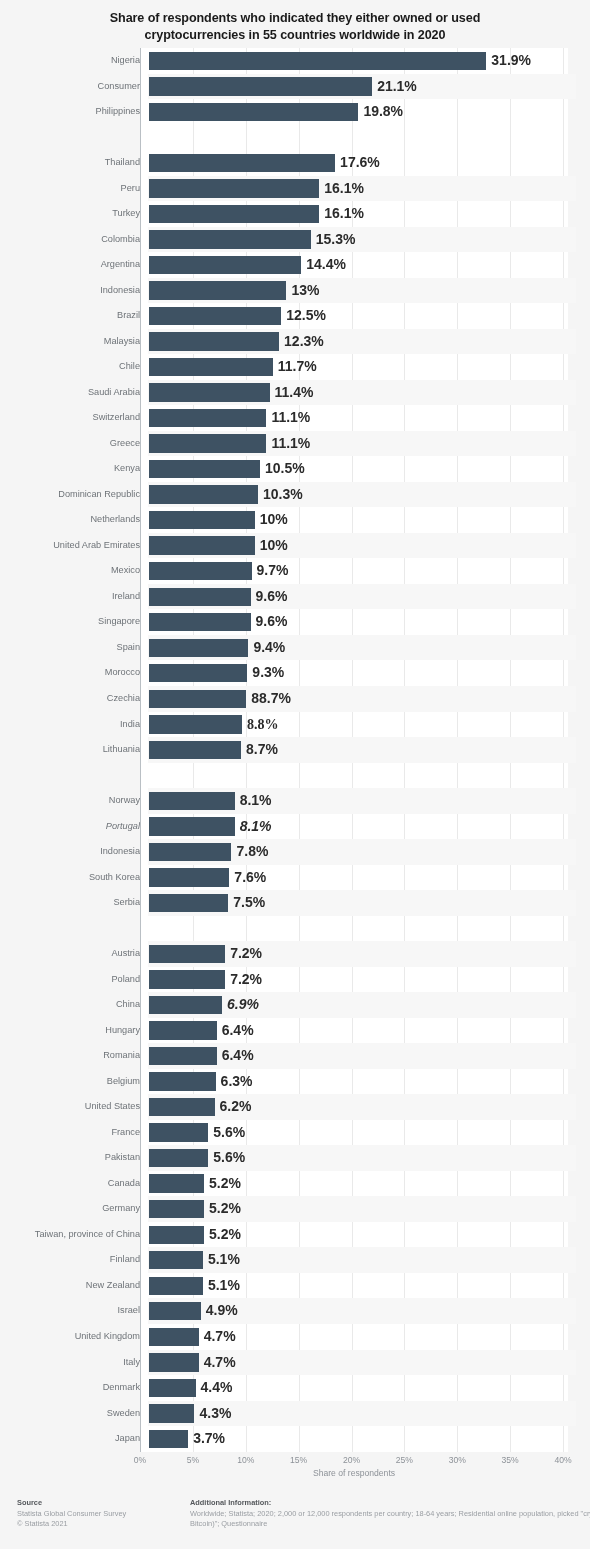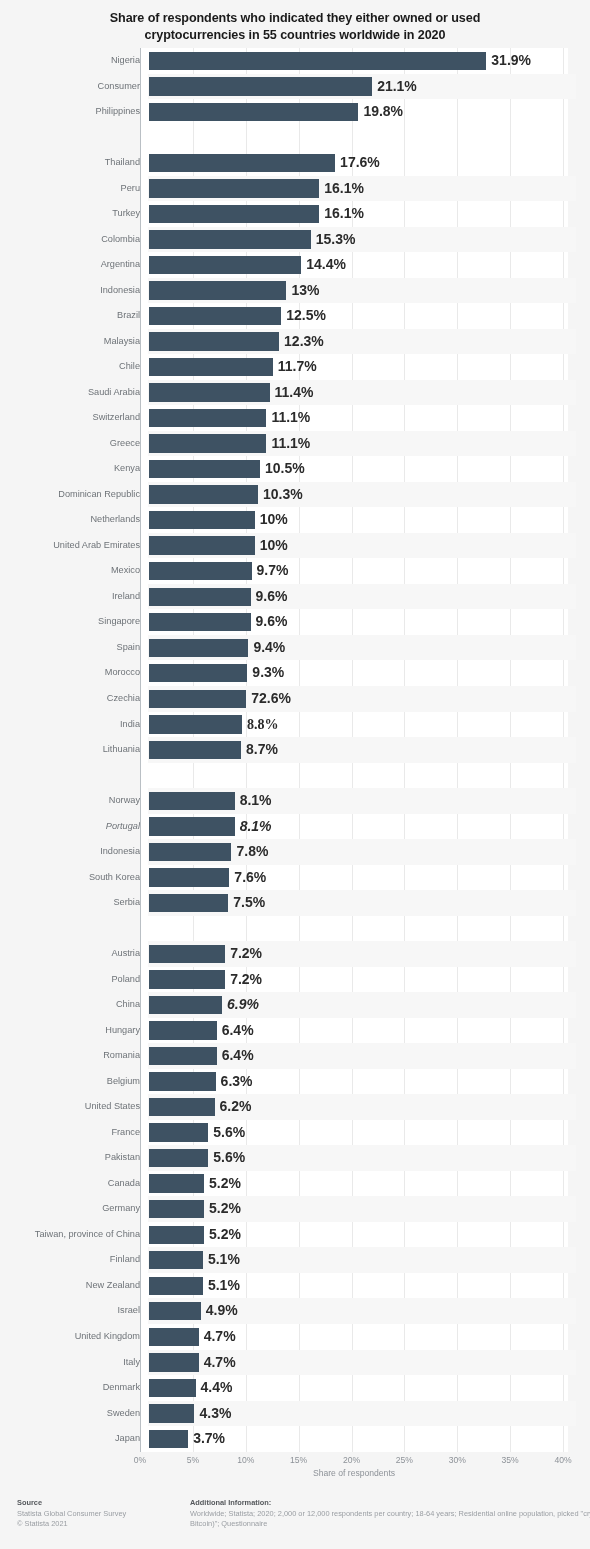--- a/index.html
+++ b/index.html
@@ -321,21 +321,21 @@
     </div>
     <div class="row" style="top: 615.48px;">
       <div class="row-label">Morocco</div>
       <div class="bar" style="width: 98.3475px; background: rgb(62, 82, 99);"></div>
       <div class="bar-value" style="left: 244.347px;">9.3%</div>
     </div>
     <div class="row banded" style="top: 641px;">
       <div class="band"></div>
       <div class="row-label">Czechia</div>
       <div class="bar" style="width: 97.29px; background: rgb(62, 82, 99);"></div>
-      <div class="bar-value" style="left: 243.29px;">72.6%</div>
+      <div class="bar-value" style="left: 243.29px;">88.7%</div>
     </div>
     <div class="row" style="top: 666.52px;">
       <div class="row-label">India</div>
       <div class="bar" style="width: 93.06px; background: rgb(62, 82, 99);"></div>
       <div class="bar-value" style="left: 239.06px; font-family: Liberation Serif, serif;">8.8%</div>
     </div>
     <div class="row banded" style="top: 692.04px;">
       <div class="band"></div>
       <div class="row-label">Lithuania</div>
       <div class="bar" style="width: 92.0025px; background: rgb(62, 82, 99);"></div>

